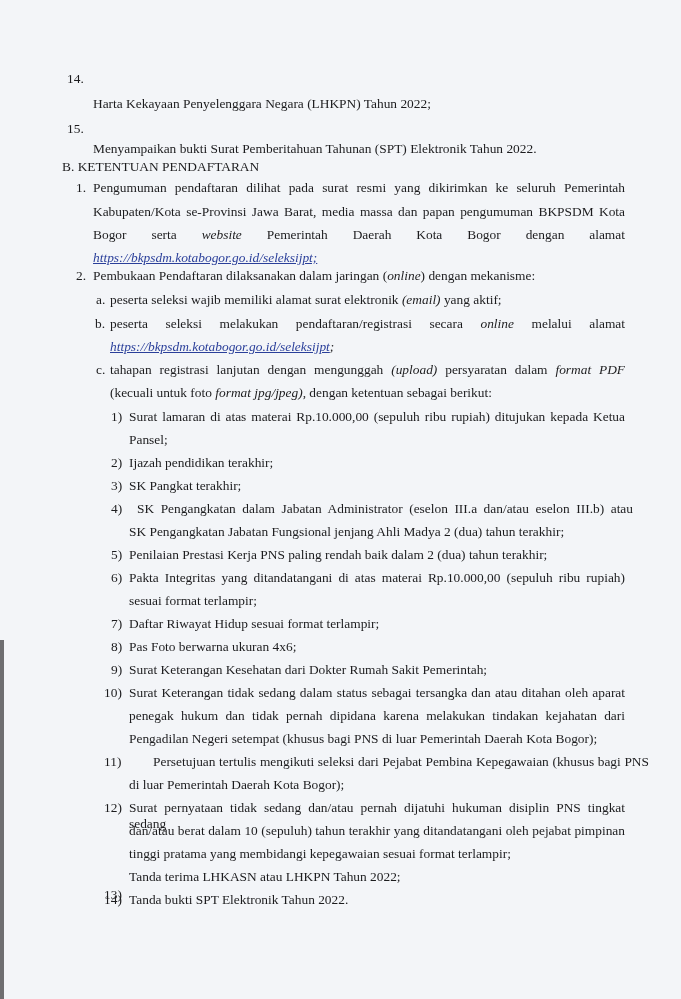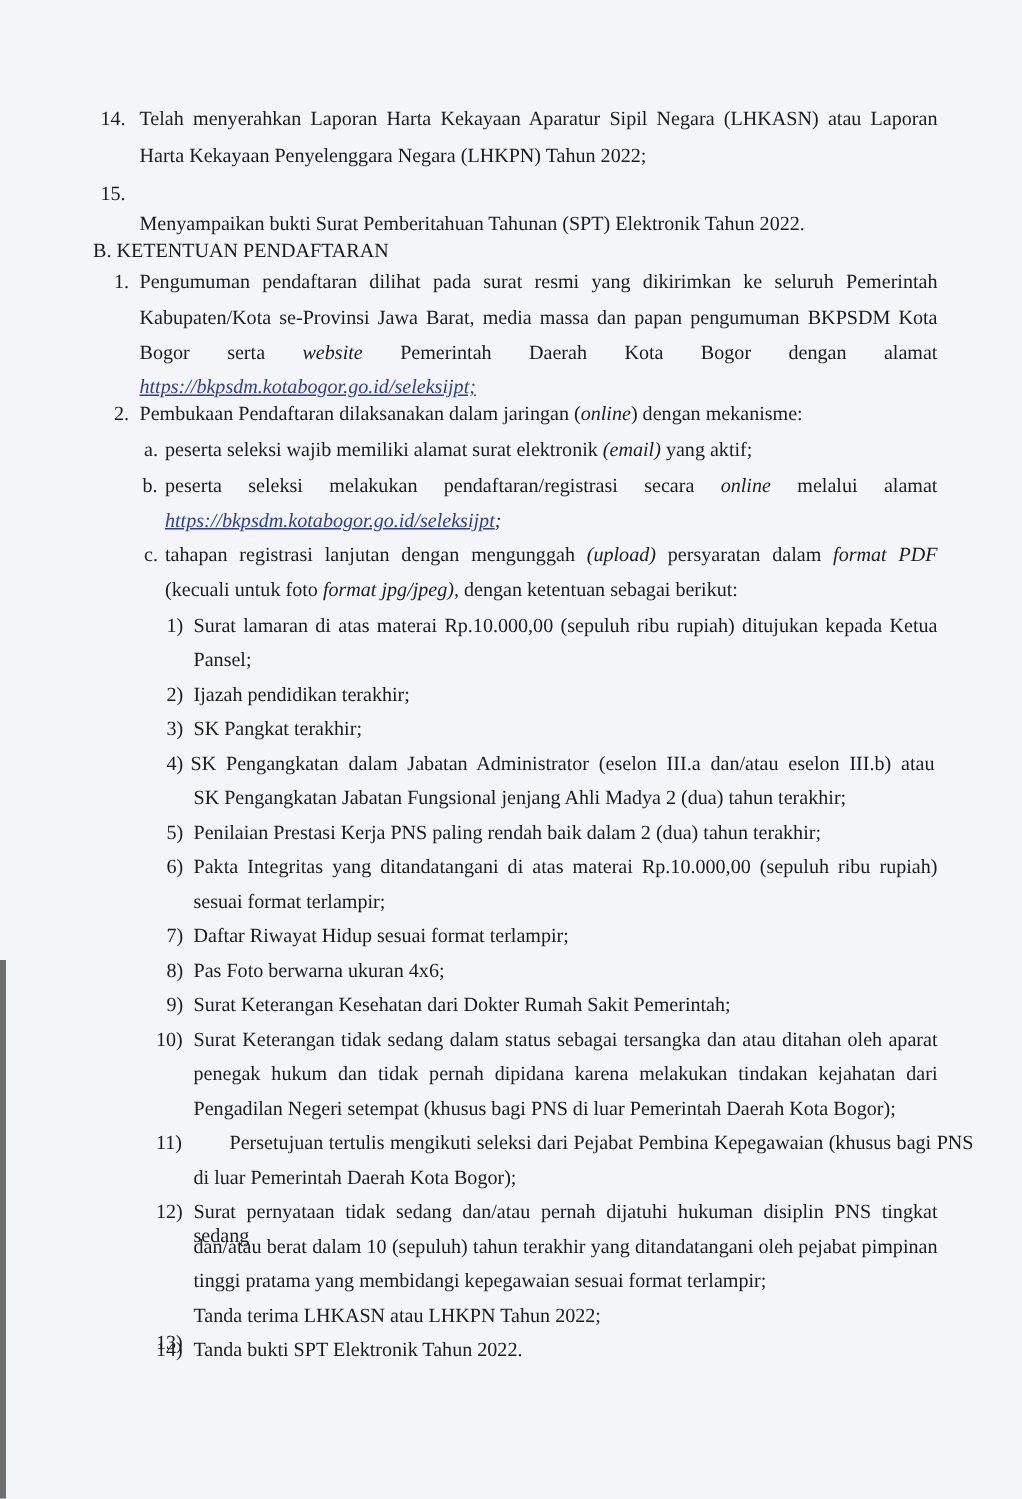--- a/index.html
+++ b/index.html
@@ -54,21 +54,20 @@
     i { font-style: italic; }
   </style>
 </head>
 <body>
 
 <div class="scan-edge"></div>
 
 <div class="page">
 
   <span class="num" style="left:67px; top:71px;">14.</span>
-  <div class="line justify" style="left:93px; top:71px; width:532px;">Telah menyerahkan Laporan Harta Kekayaan Aparatur Sipil Negara (LHKASN) atau Laporan</div>
   <div class="line" style="left:93px; top:96px;">Harta Kekayaan Penyelenggara Negara (LHKPN) Tahun 2022;</div>
 
   <span class="num" style="left:67px; top:121px;">15.</span>
   <div class="line" style="left:93px; top:121px;margin-top:20px;">Menyampaikan bukti Surat Pemberitahuan Tahunan (SPT) Elektronik Tahun 2022.</div>
 
   <div class="line" style="left:62px; top:159px;">B. KETENTUAN PENDAFTARAN</div>
 
   <span class="num" style="left:76px; top:180px;">1.</span>
   <div class="line justify" style="left:93px; top:204px; width:532px;">Kabupaten/Kota se-Provinsi Jawa Barat, media massa dan papan pengumuman BKPSDM Kota</div>
   <div class="line justify" style="left:93px; top:180px; width:532px;">Pengumuman pendaftaran dilihat pada surat resmi yang dikirimkan ke seluruh Pemerintah</div>
@@ -122,21 +121,21 @@
 
   <div id="req-list">
       <span class="num" style="left: 111px; top: 409px;">1)</span>
       <div class="line justify" style="left: 129px; top: 409px; width: 496px;">Surat lamaran di atas materai Rp.10.000,00 (sepuluh ribu rupiah) ditujukan kepada Ketua</div>
       <div class="line" style="left: 129px; top: 432px;">Pansel;</div>
       <span class="num" style="left: 111px; top: 455px;">2)</span>
       <div class="line" style="left: 129px; top: 455px;">Ijazah pendidikan terakhir;</div>
       <span class="num" style="left: 111px; top: 478px;">3)</span>
       <div class="line" style="left: 129px; top: 478px;">SK Pangkat terakhir;</div>
       <span class="num" style="left: 111px; top: 501px;">4)</span>
-      <div class="line justify" style="left: 127px; top: 501px; width: 496px;">SK Pengangkatan dalam Jabatan Administrator (eselon III.a dan/atau eselon III.b) atau</div>
+      <div class="line justify" style="left: 137px; top: 501px; width: 496px;">SK Pengangkatan dalam Jabatan Administrator (eselon III.a dan/atau eselon III.b) atau</div>
       <div class="line" style="left: 129px; top: 524px;">SK Pengangkatan Jabatan Fungsional jenjang Ahli Madya 2 (dua) tahun terakhir;</div>
       <span class="num" style="left: 111px; top: 547px;">5)</span>
       <div class="line" style="left: 129px; top: 547px;">Penilaian Prestasi Kerja PNS paling rendah baik dalam 2 (dua) tahun terakhir;</div>
       <span class="num" style="left: 111px; top: 570px;">6)</span>
       <div class="line justify" style="left: 129px; top: 570px; width: 496px;">Pakta Integritas yang ditandatangani di atas materai Rp.10.000,00 (sepuluh ribu rupiah)</div>
       <div class="line" style="left: 129px; top: 593px;">sesuai format terlampir;</div>
       <span class="num" style="left: 111px; top: 616px;">7)</span>
       <div class="line" style="left: 129px; top: 616px;">Daftar Riwayat Hidup sesuai format terlampir;</div>
       <span class="num" style="left: 111px; top: 639px;">8)</span>
       <div class="line" style="left: 129px; top: 639px;">Pas Foto berwarna ukuran 4x6;</div>

